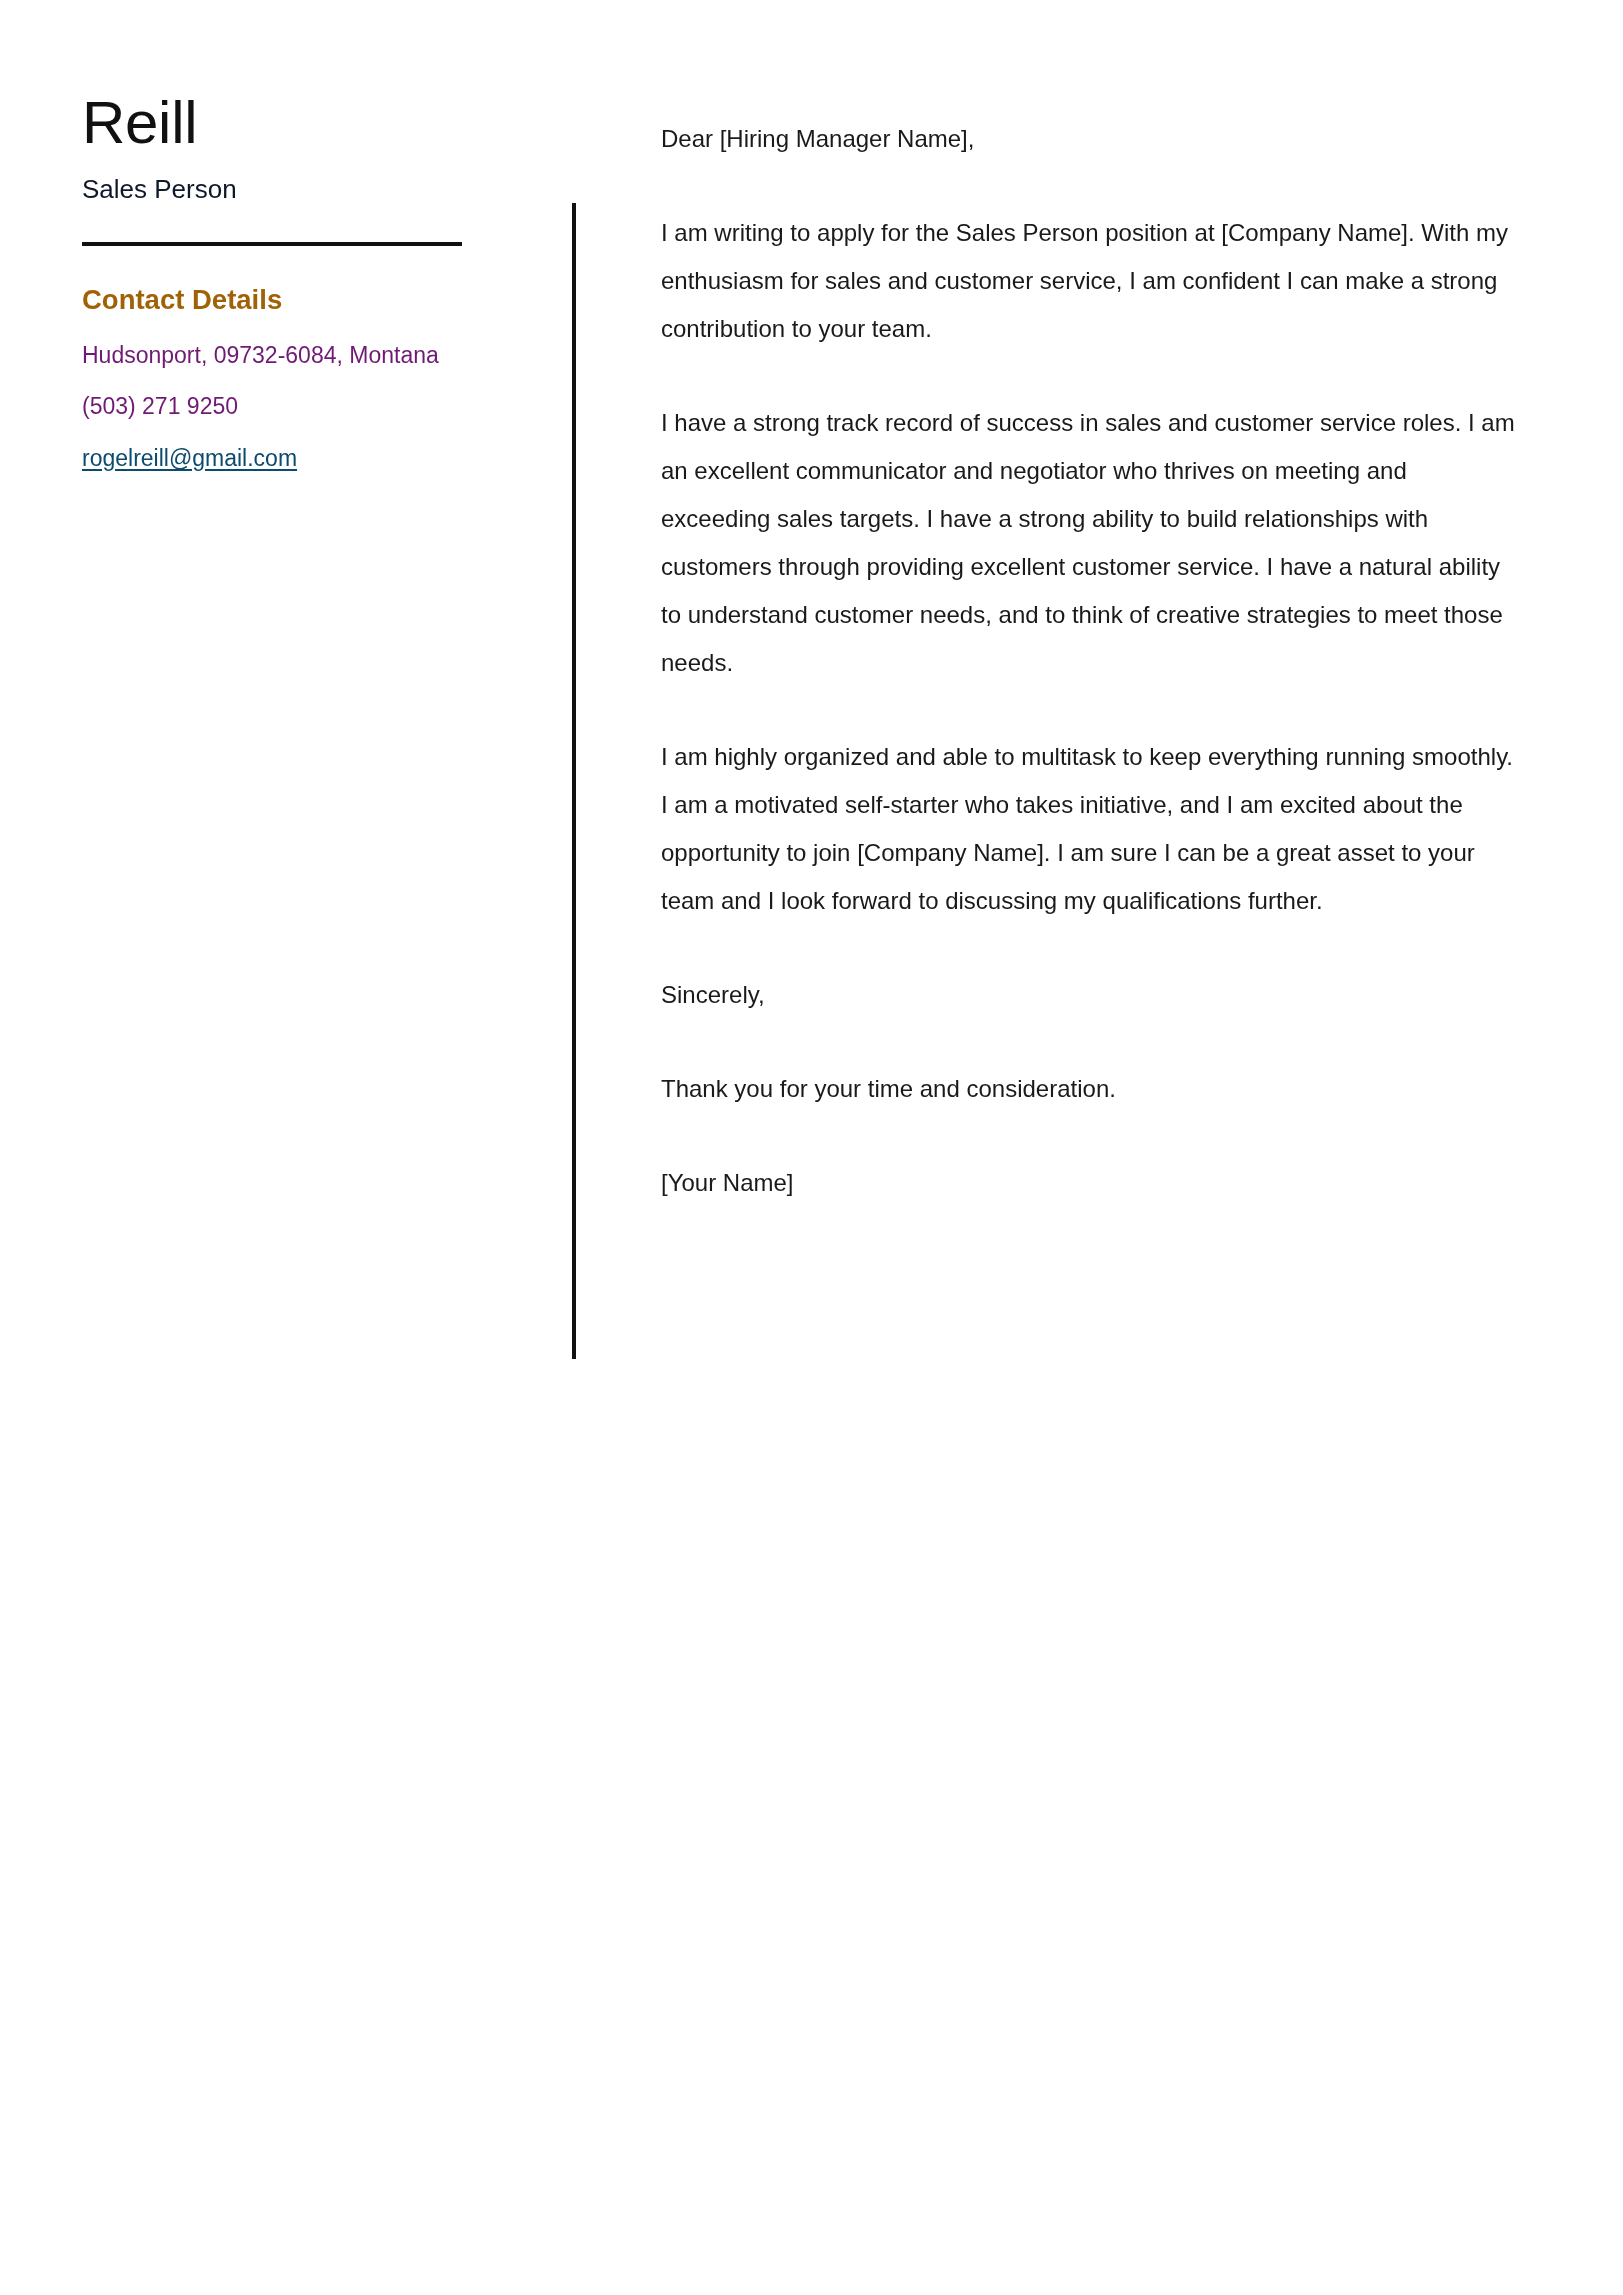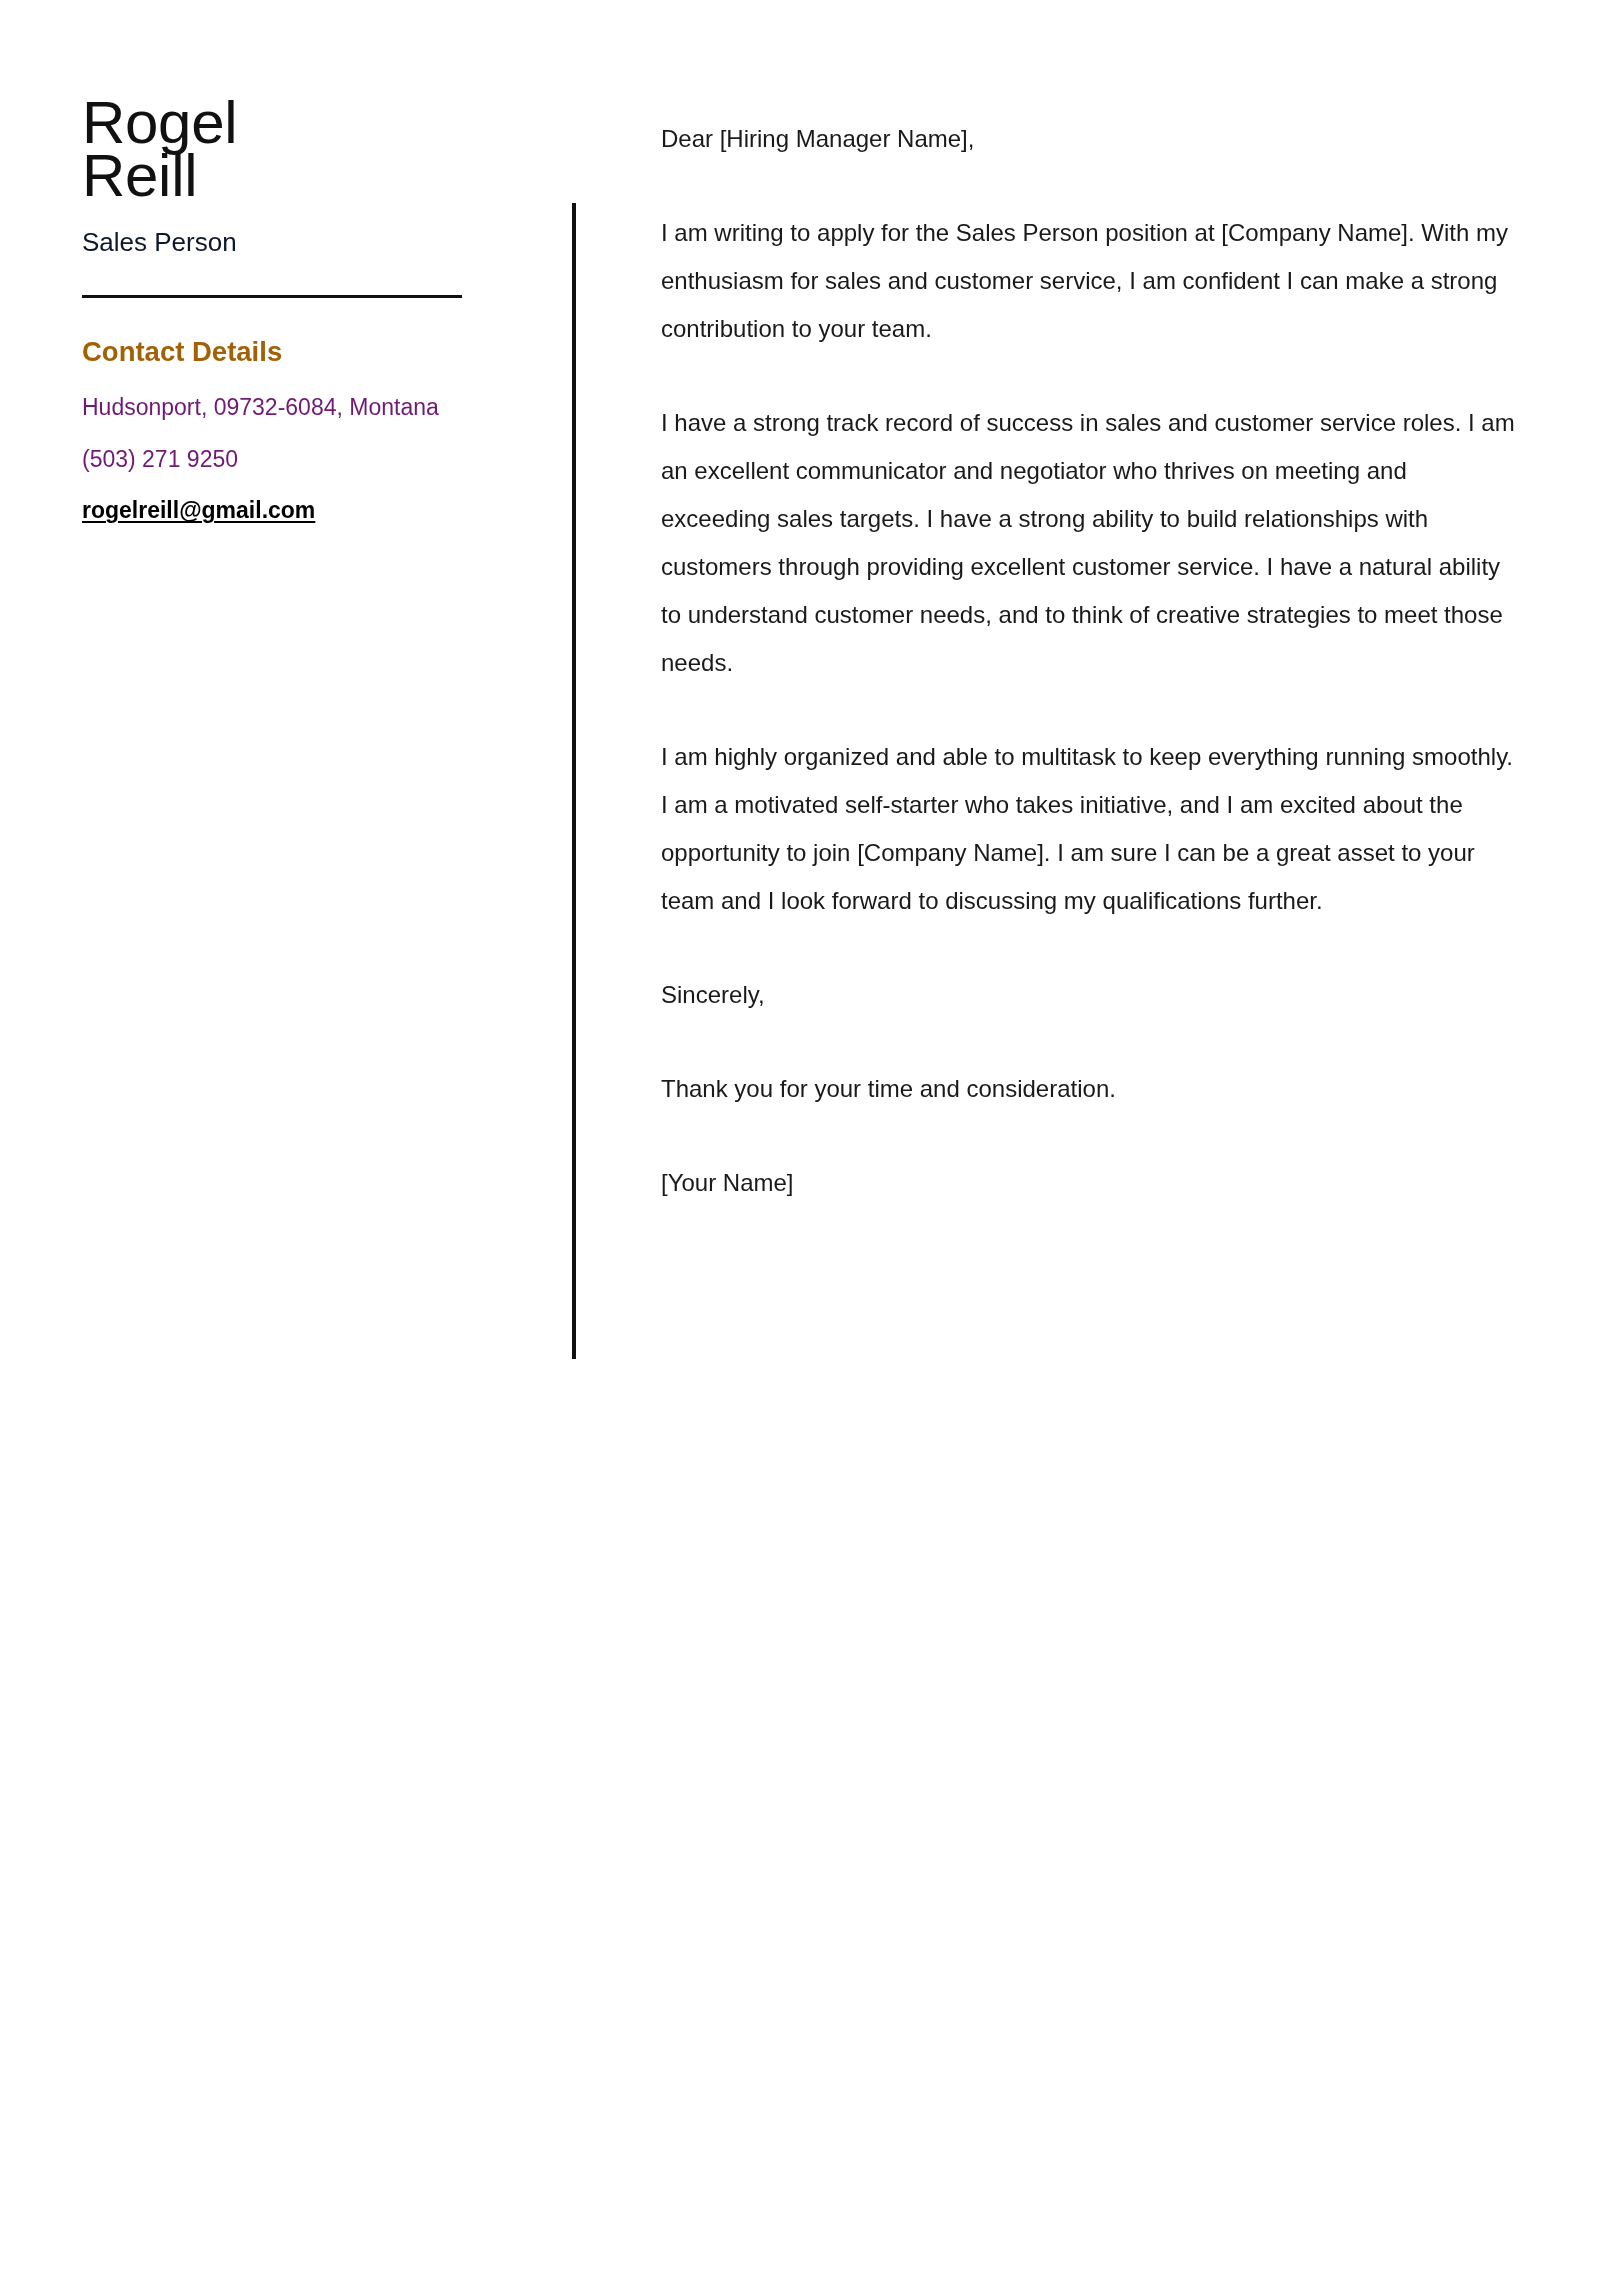--- a/index.html
+++ b/index.html
@@ -73,22 +73,21 @@
     font-size: 23px;
     font-weight: 400;
     line-height: 1.50;
     color: #701a75;
     margin-bottom: 17px;
     max-width: 367px;
   }
   .contact-item.email {
     text-decoration: underline;
     text-underline-offset: 3.3px;
-    color: #000000;
-    font-weight: bold;
+    color: #0c4a6e;
   }
 
   
   .divider {
     position: absolute;
     left: 572px;
     top: 203px;
     width: 3.9px;
     height: 1156px;
     background: #111111;
@@ -114,21 +113,20 @@
   }
 </style>
 </head>
 <body>
 
 <div class="page">
 
   <div class="sidebar">
 
     <div class="name-block">
-      <span class="name-line">Rogel</span>
       <span class="name-line">Reill</span>
     </div>
 
     <div class="job-title">Sales Person</div>
 
     <div class="rule"></div>
 
     <div class="contact-heading">Contact Details</div>
 
     <div class="contact-list">

